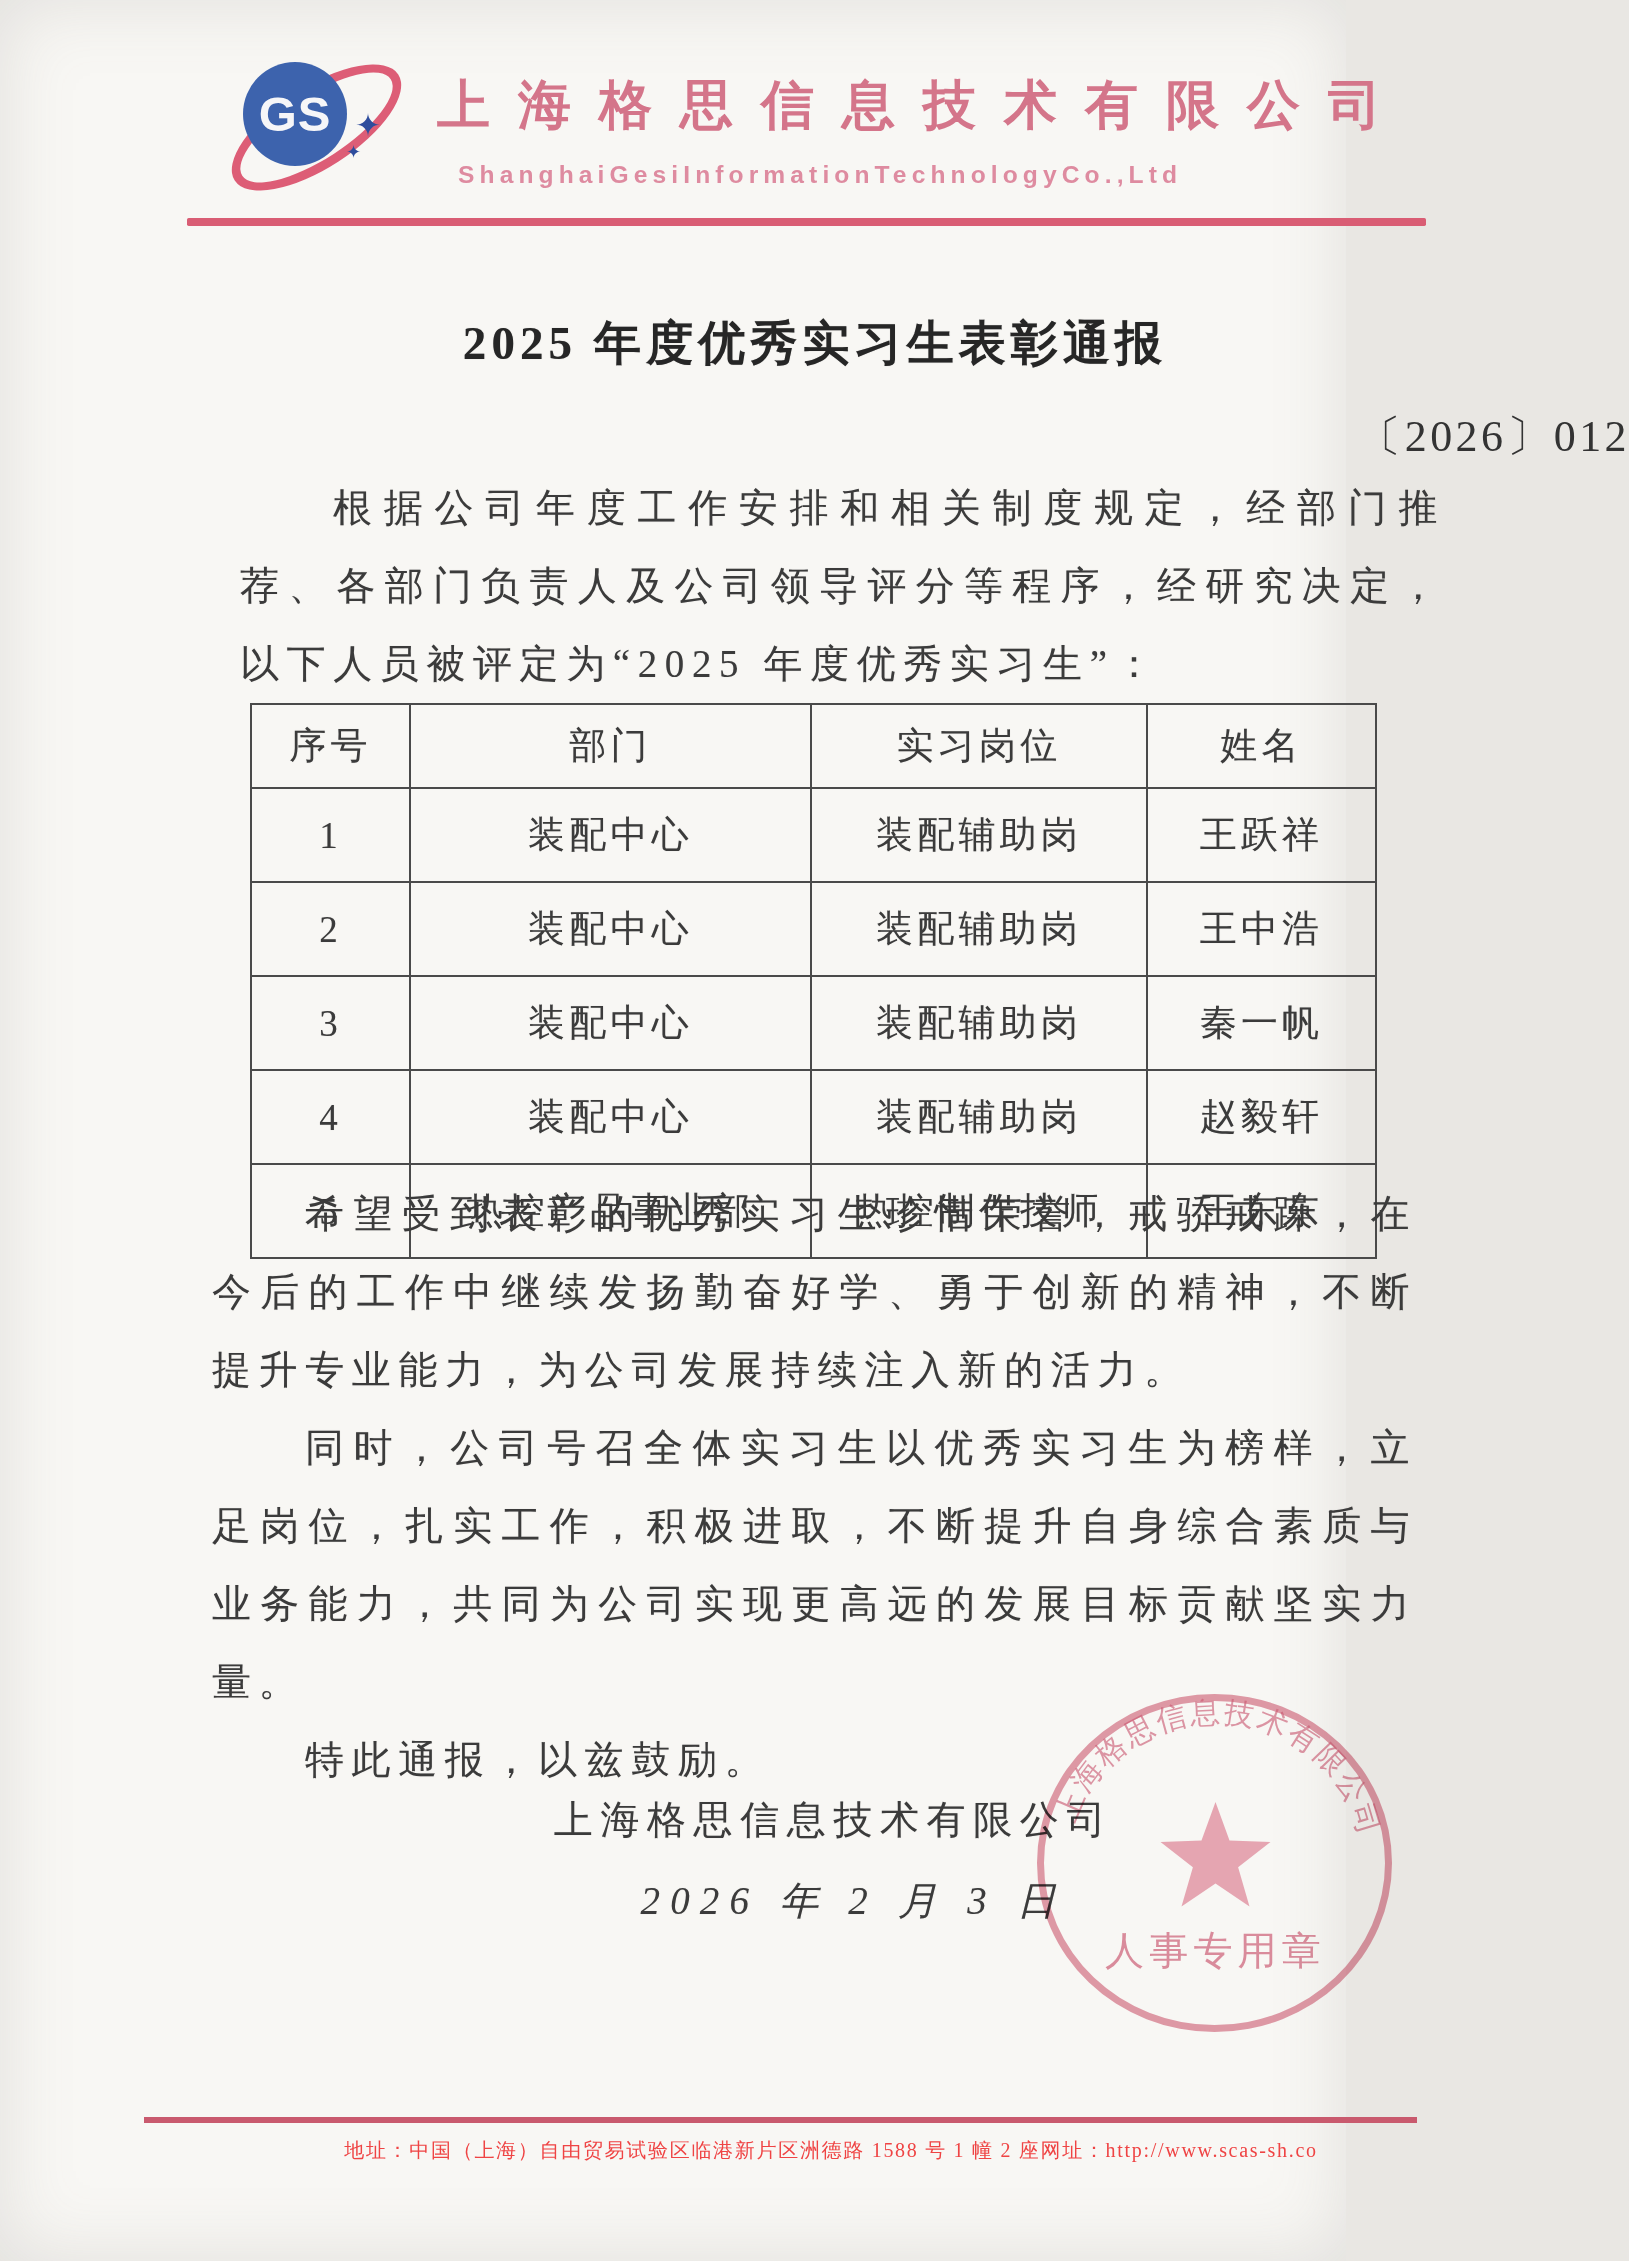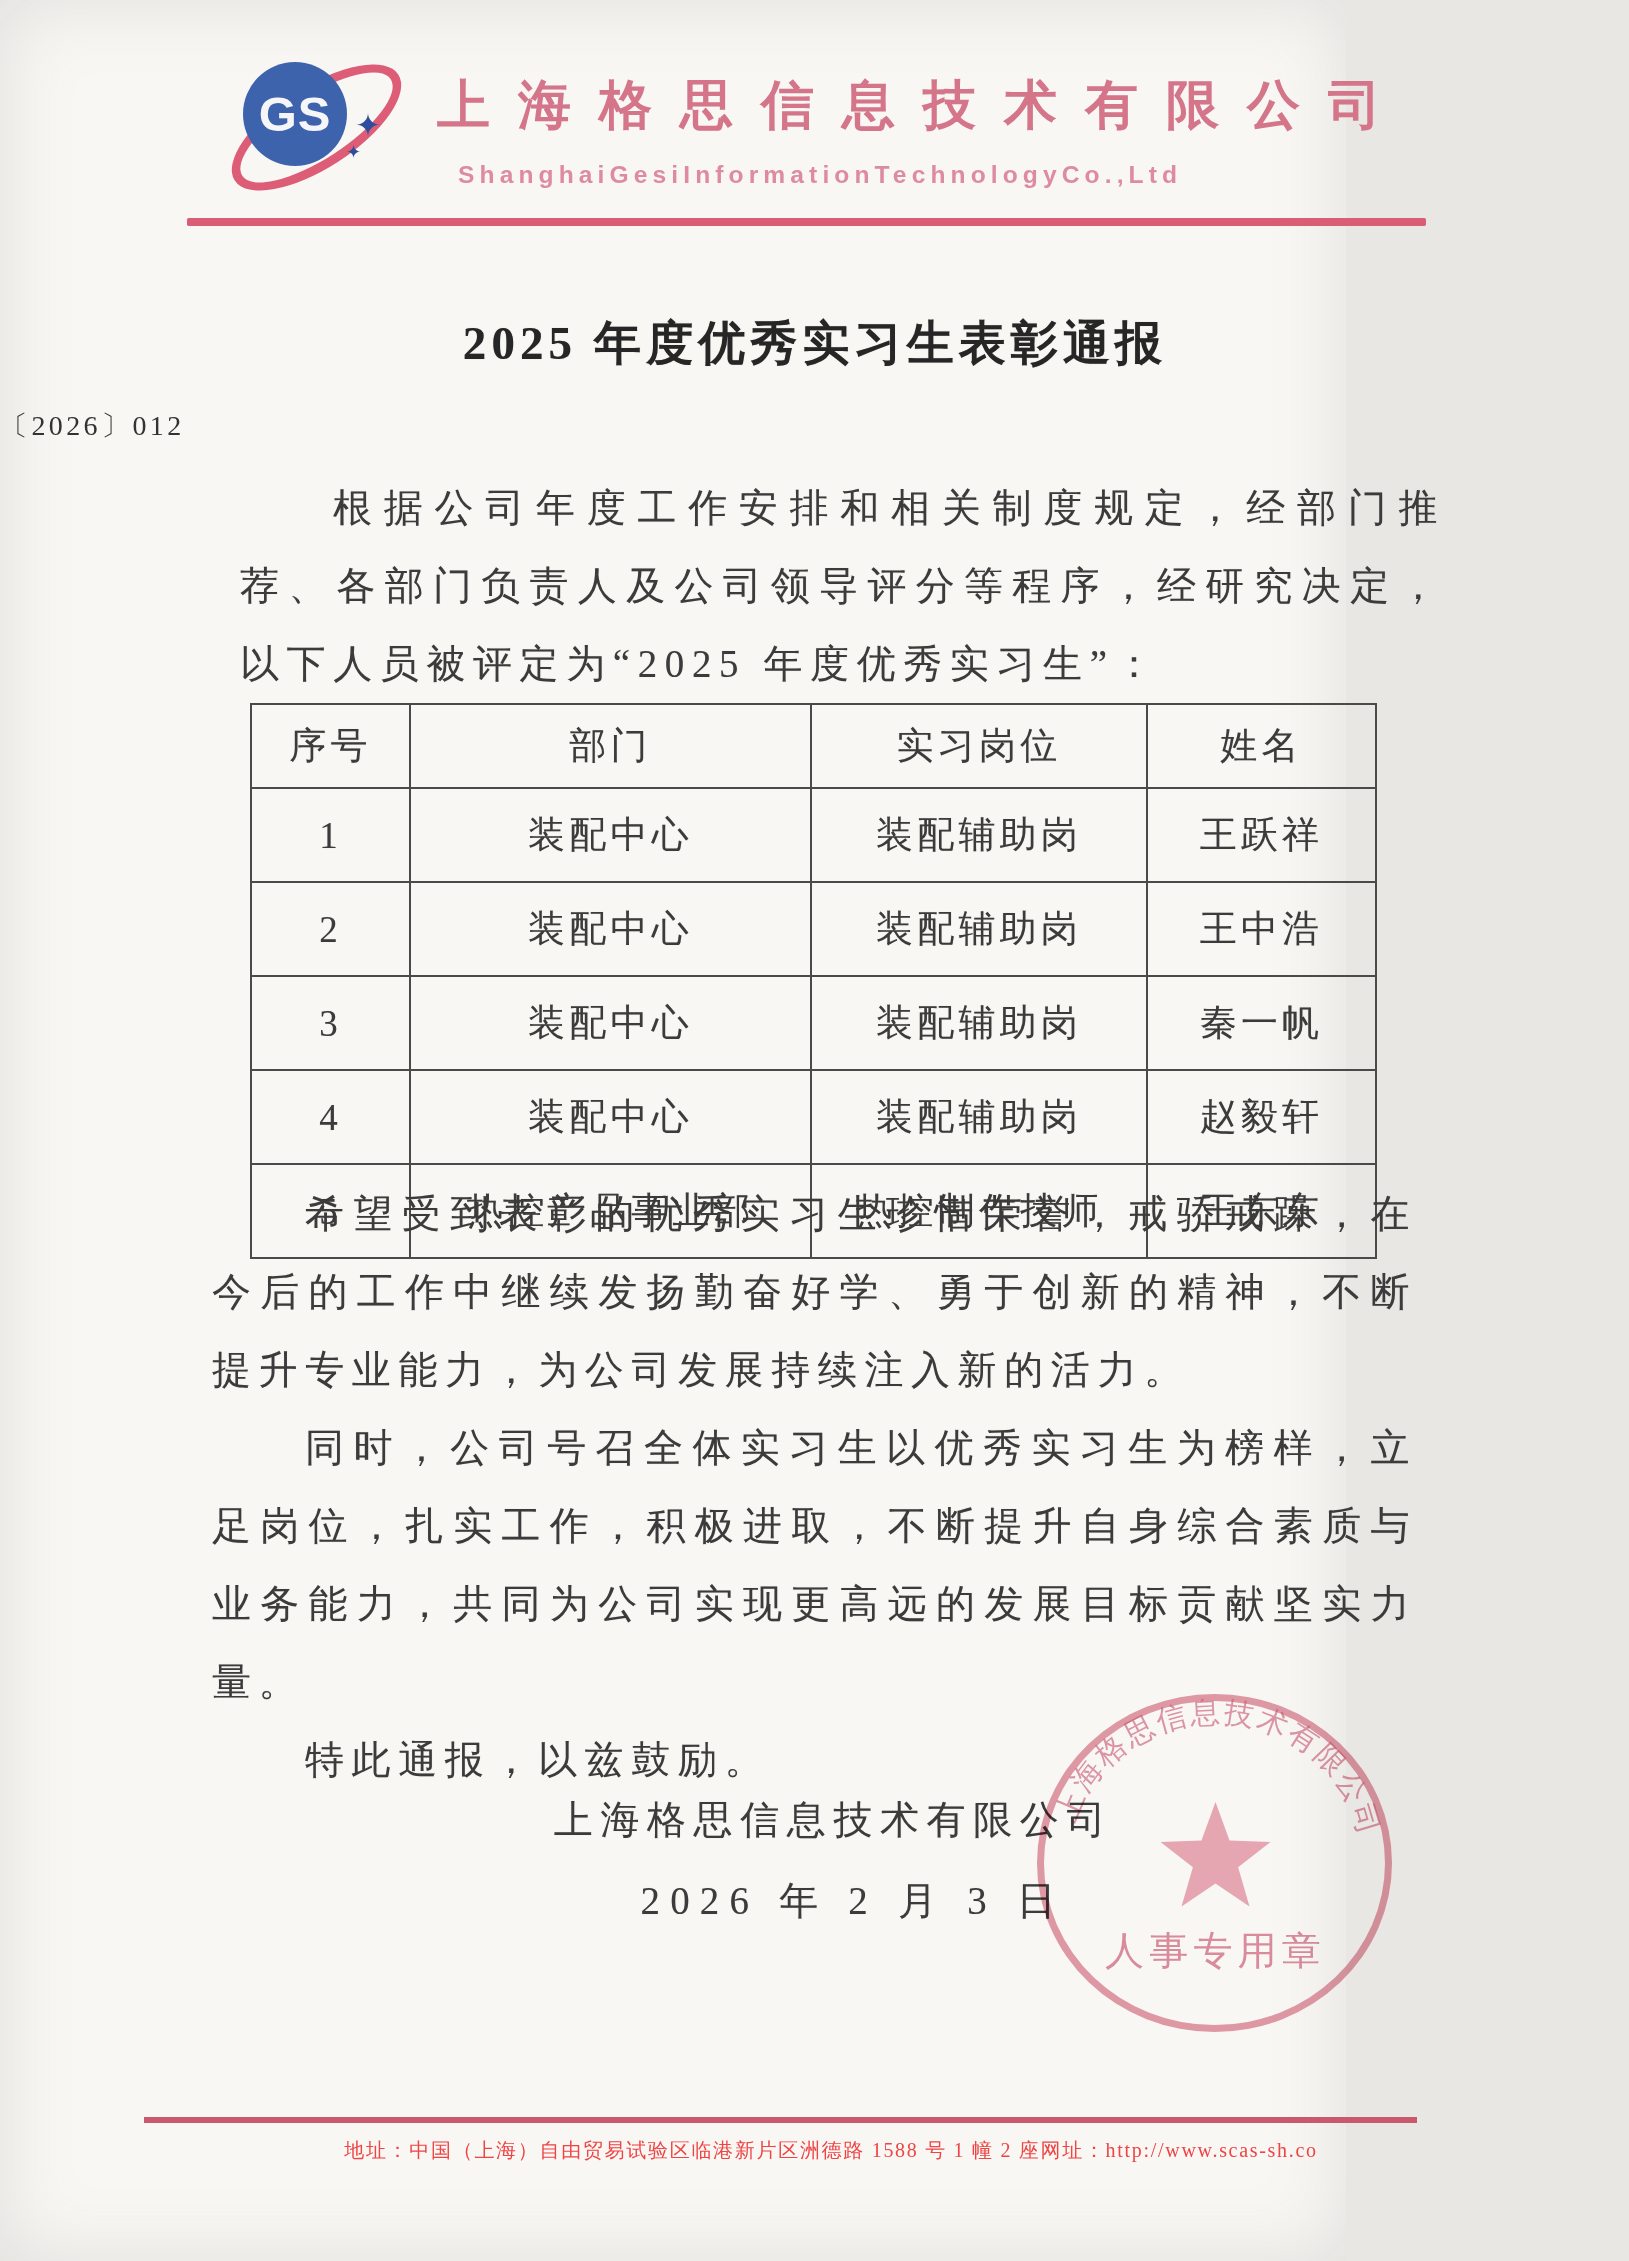--- a/index.html
+++ b/index.html
@@ -50,21 +50,21 @@
   }
 
   
   .doc-title{
     position:absolute;left:0;top:312px;width:1630px;
     text-align:center;font-size:47px;font-weight:bold;color:#262626;
     letter-spacing:5.1px;text-shadow:0 0 0.8px rgba(0,0,0,0.35);
   }
   .doc-number{
     position:absolute;left:0;top:407px;width:1630px;
-    text-align:left;font-size:28px;color:#333;letter-spacing:3.4px;
+    text-align:right;font-size:44px;color:#333;letter-spacing:3.4px;
   }
   .body-block{
     position:absolute;left:212px;width:1205px;
     font-size:39px;color:#3b3b3b;letter-spacing:7.6px;line-height:78px;
     text-align:justify;text-shadow:0 0 0.8px rgba(40,40,40,0.25);
   }
   .body-block p{margin:0;text-indent:93px;}
   #para-top{top:469px;margin-left:28px;}
   #para-bottom{top:1175px;}
 
@@ -85,20 +85,21 @@
   
   .sig-company{
     position:absolute;right:233px;top:1793px;
     font-size:39px;color:#3b3b3b;letter-spacing:7.6px;white-space:nowrap;
     text-shadow:0 0 0.8px rgba(40,40,40,0.25);
   }
   .sig-date{
     position:absolute;right:280px;top:1874px;
     font-size:39px;color:#3b3b3b;letter-spacing:10.2px;white-space:nowrap;
     text-shadow:0 0 0.8px rgba(40,40,40,0.25);
+    font-style:italic;
   }
 
   
   .stamp{
     position:absolute;left:1037px;top:1694px;width:357px;height:340px;
     mix-blend-mode:multiply;pointer-events:none;
   }
   .stamp-ring{
     position:absolute;left:0;top:0;width:341px;height:324px;
     border:7.6px solid rgba(206,77,103,0.55);border-radius:50%;

